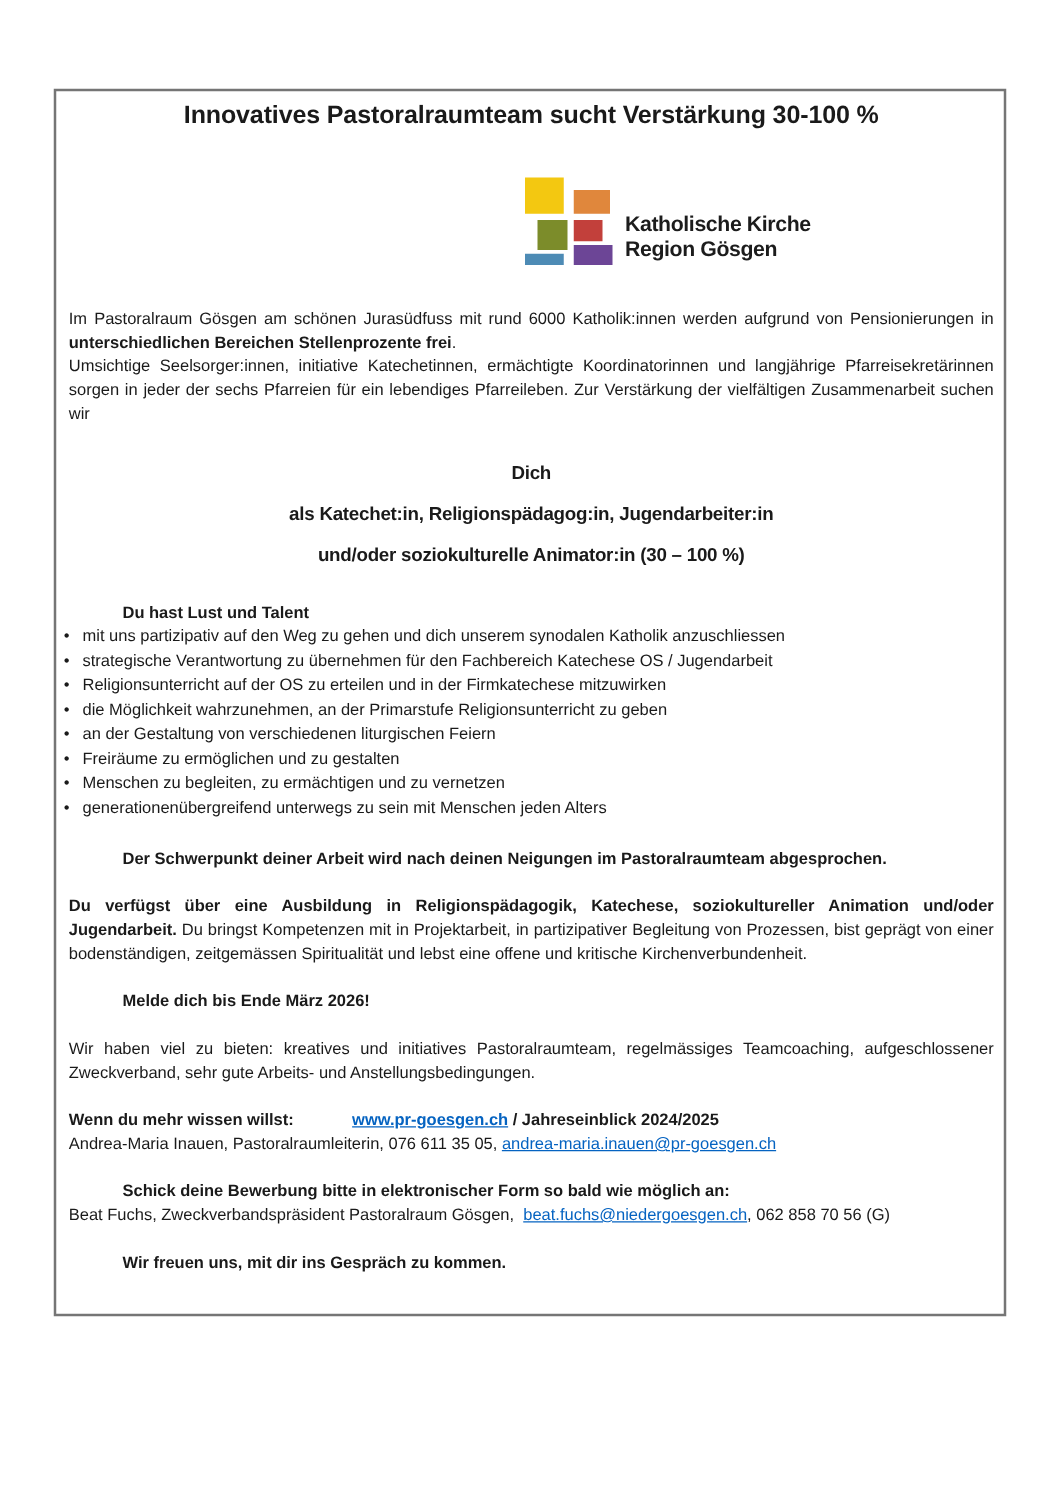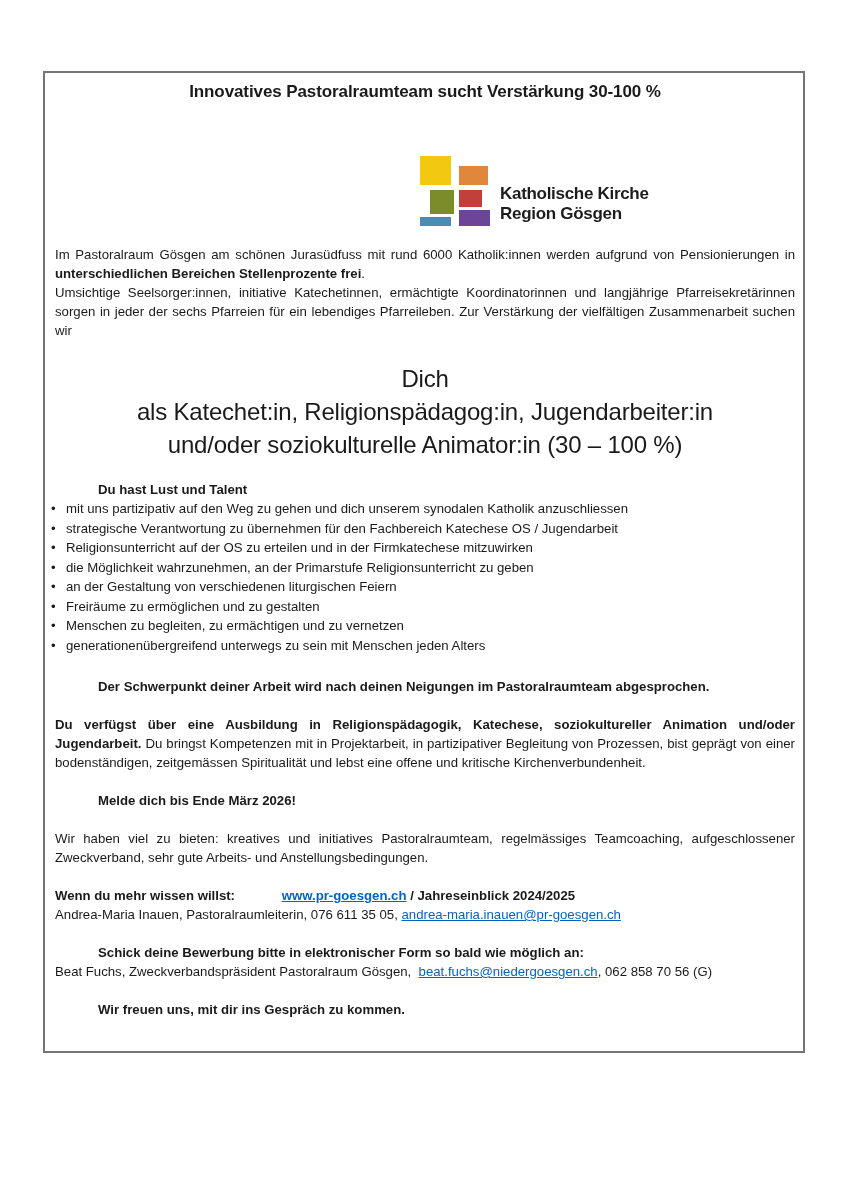--- a/index.html
+++ b/index.html
@@ -13,26 +13,26 @@
     position: absolute; left: 43px; top: 71px;
     width: 762px; height: 982px;
     box-sizing: border-box;
     border: 2px solid #757575;
     padding: 0 8px 0 10px;
     overflow: hidden;
     background: #ffffff;
   }
   .title {
     margin: 7px 0 0 0;
-    font-size: 17px; font-weight: bold;
+    font-size: 20px; font-weight: bold;
     line-height: 24px; text-align: center;
     letter-spacing: -0.1px;
   }
   .logo-row { position: relative; height: 71px; margin-top: 36px; }
-  .logo { position: absolute; left: 365px; top: 16px; width: 280px; height: 71px; }
+  .logo { position: absolute; left: 365px; top: 2px; width: 280px; height: 71px; }
   .logo-blocks { position: absolute; left: 0; top: 0; width: 72px; height: 71px; }
   .sq { position: absolute; display: block; }
   .sq-yellow { left: 0;  top: 0;  width: 31px; height: 29px; }
   .sq-orange { left: 39px; top: 10px; width: 29px; height: 19px; }
   .sq-green  { left: 10px; top: 34px; width: 24px; height: 24px; }
   .sq-red    { left: 39px; top: 34px; width: 23px; height: 17px; }
   .sq-blue   { left: 0;  top: 61px; width: 31px; height: 9px; }
   .sq-purple { left: 39px; top: 54px; width: 31px; height: 16px; }
   .logo-text {
     position: absolute; left: 80px; top: 28px;
@@ -40,21 +40,21 @@
     letter-spacing: -0.3px; white-space: nowrap; color: #1c1c1c;
   }
   p { margin: 0; }
   .body { font-size: 13.2px; line-height: 19px; }
   .just { text-align: justify; }
   .bold { font-weight: bold; padding-left: 43px; }
   b { font-weight: bold; }
   .p1 { margin-top: 34px; }
   .headline {
     margin-top: 22px;
-    font-size: 24px; font-weight: normal; line-height: 33px;
+    font-size: 15px; font-weight: bold; line-height: 33px;
     text-align: center; letter-spacing: -0.2px;
   }
   .start-date { margin-top: 13px; }
   .sec { margin-top: 19px; }
   .sec-tight { margin-top: 22px; }
   ul.bullets { margin: 0 0 0 -4px; padding: 0; list-style: none; }
   ul.bullets li {
     position: relative; padding-left: 15px;
     font-size: 13.2px; line-height: 19.5px;
   }

